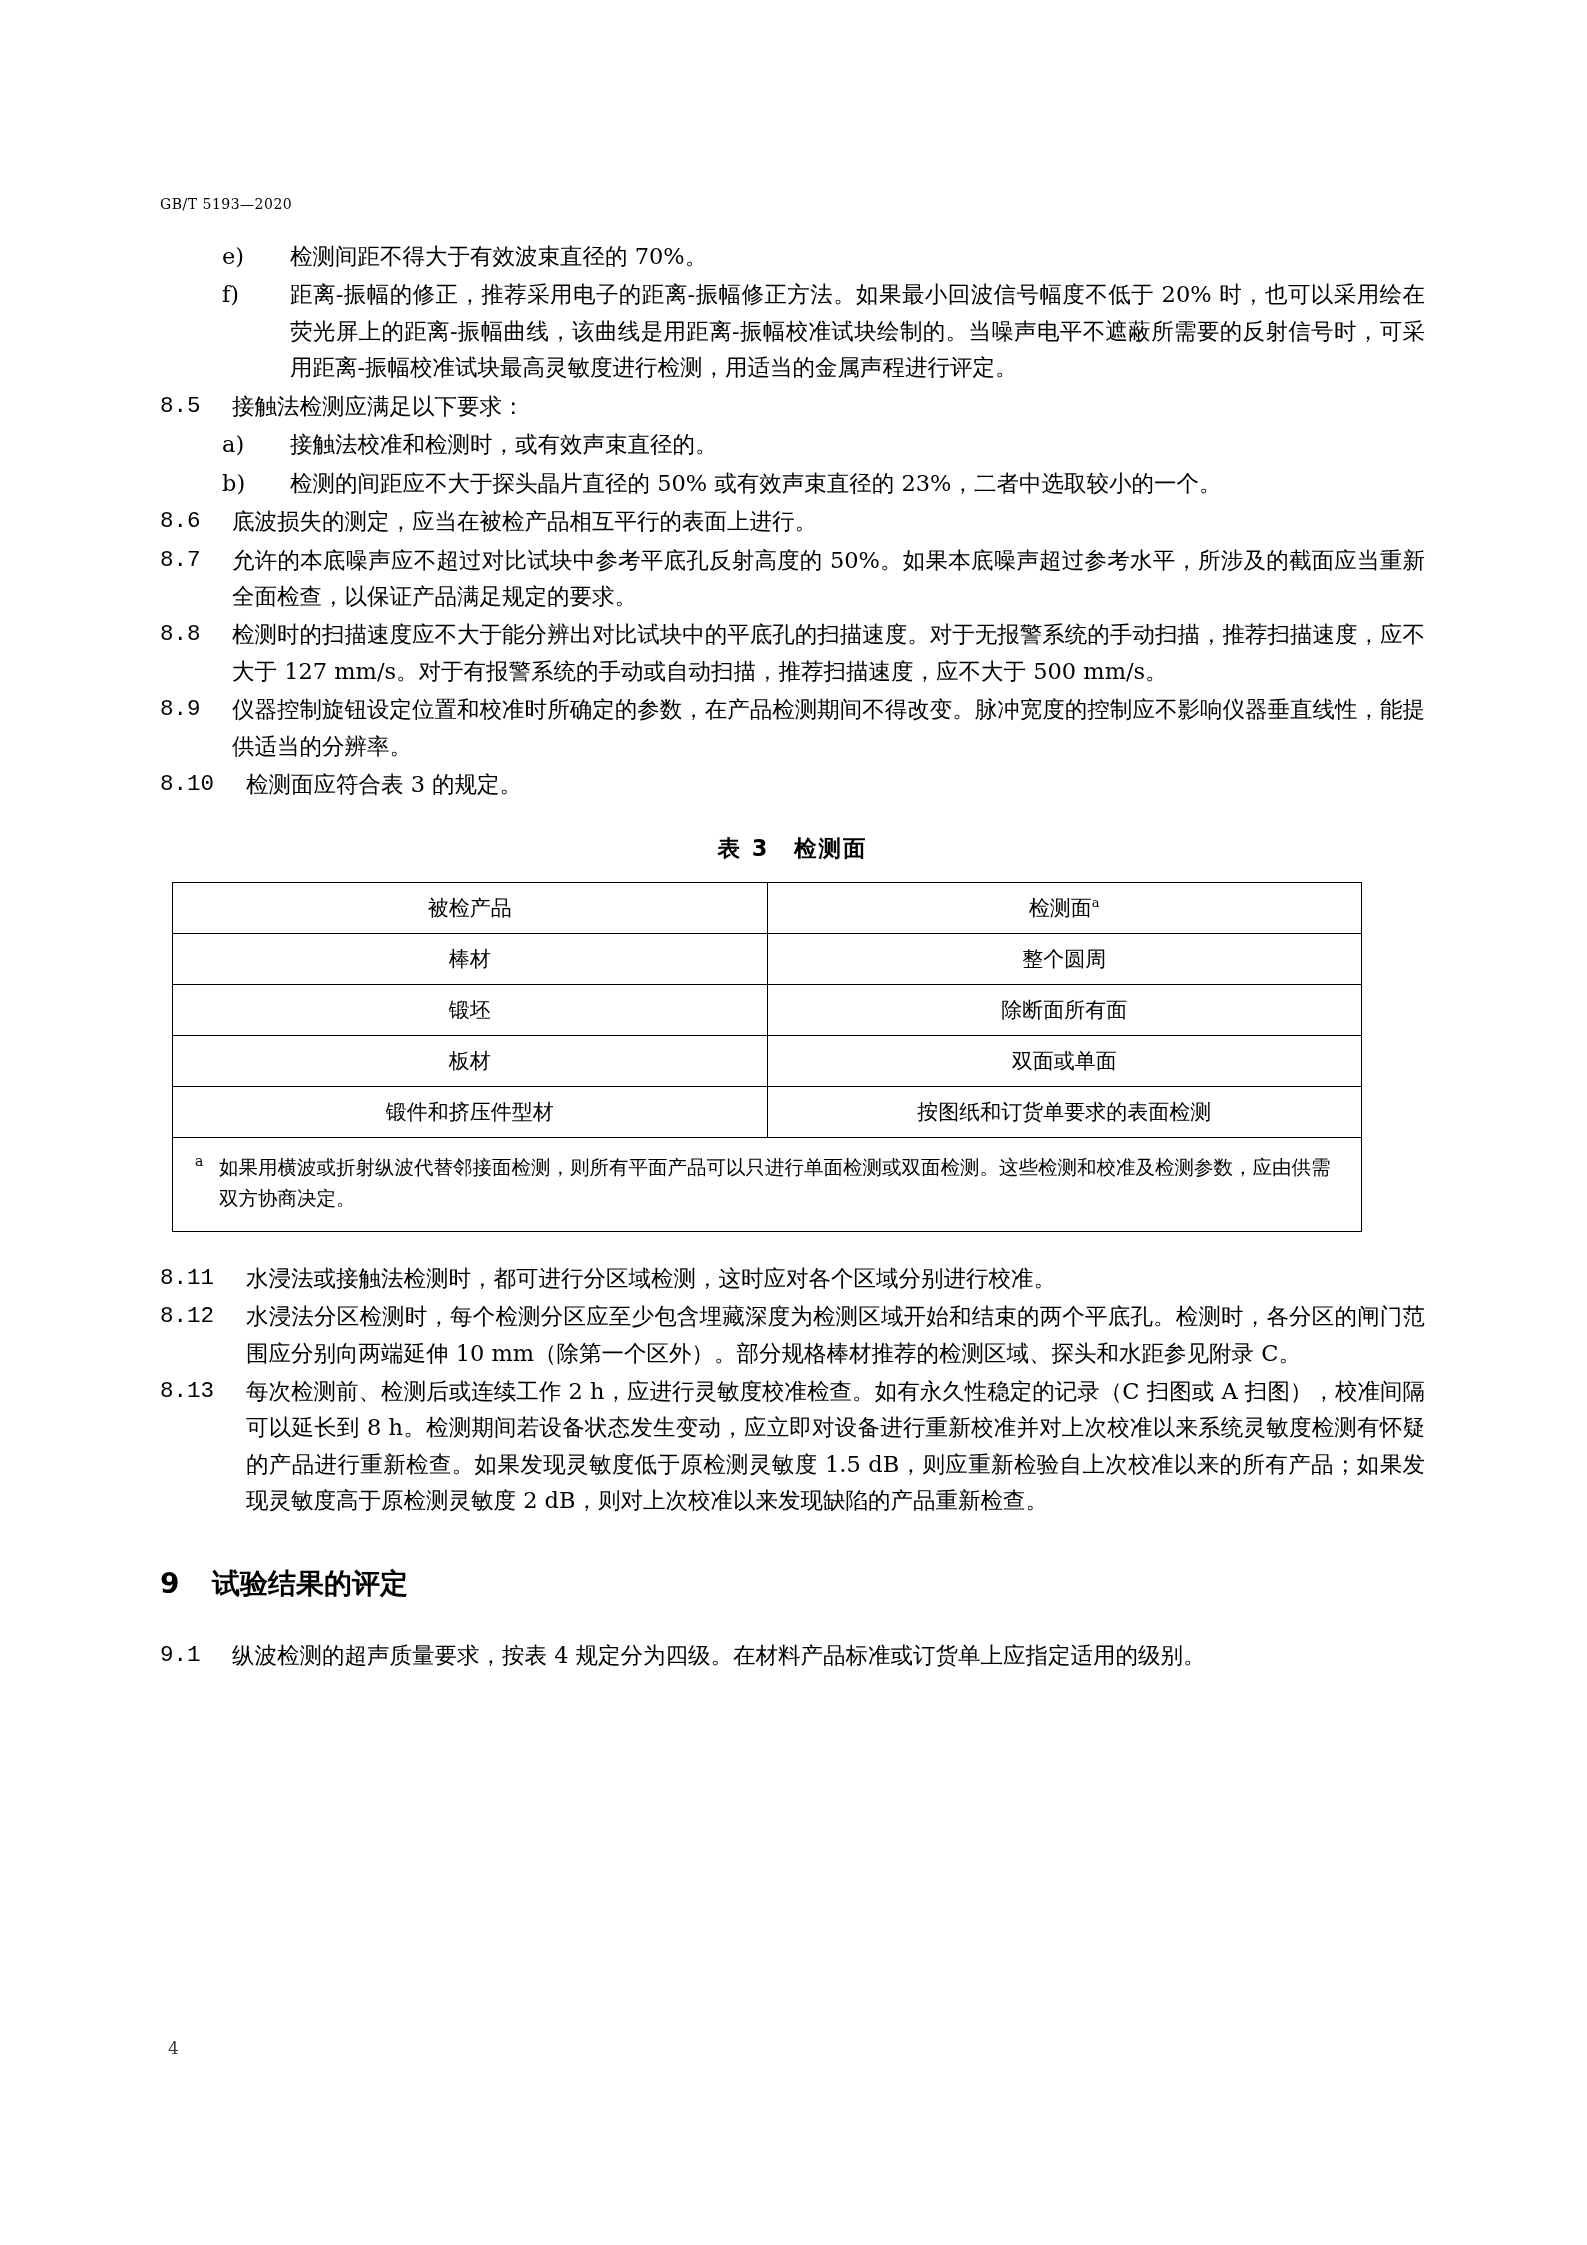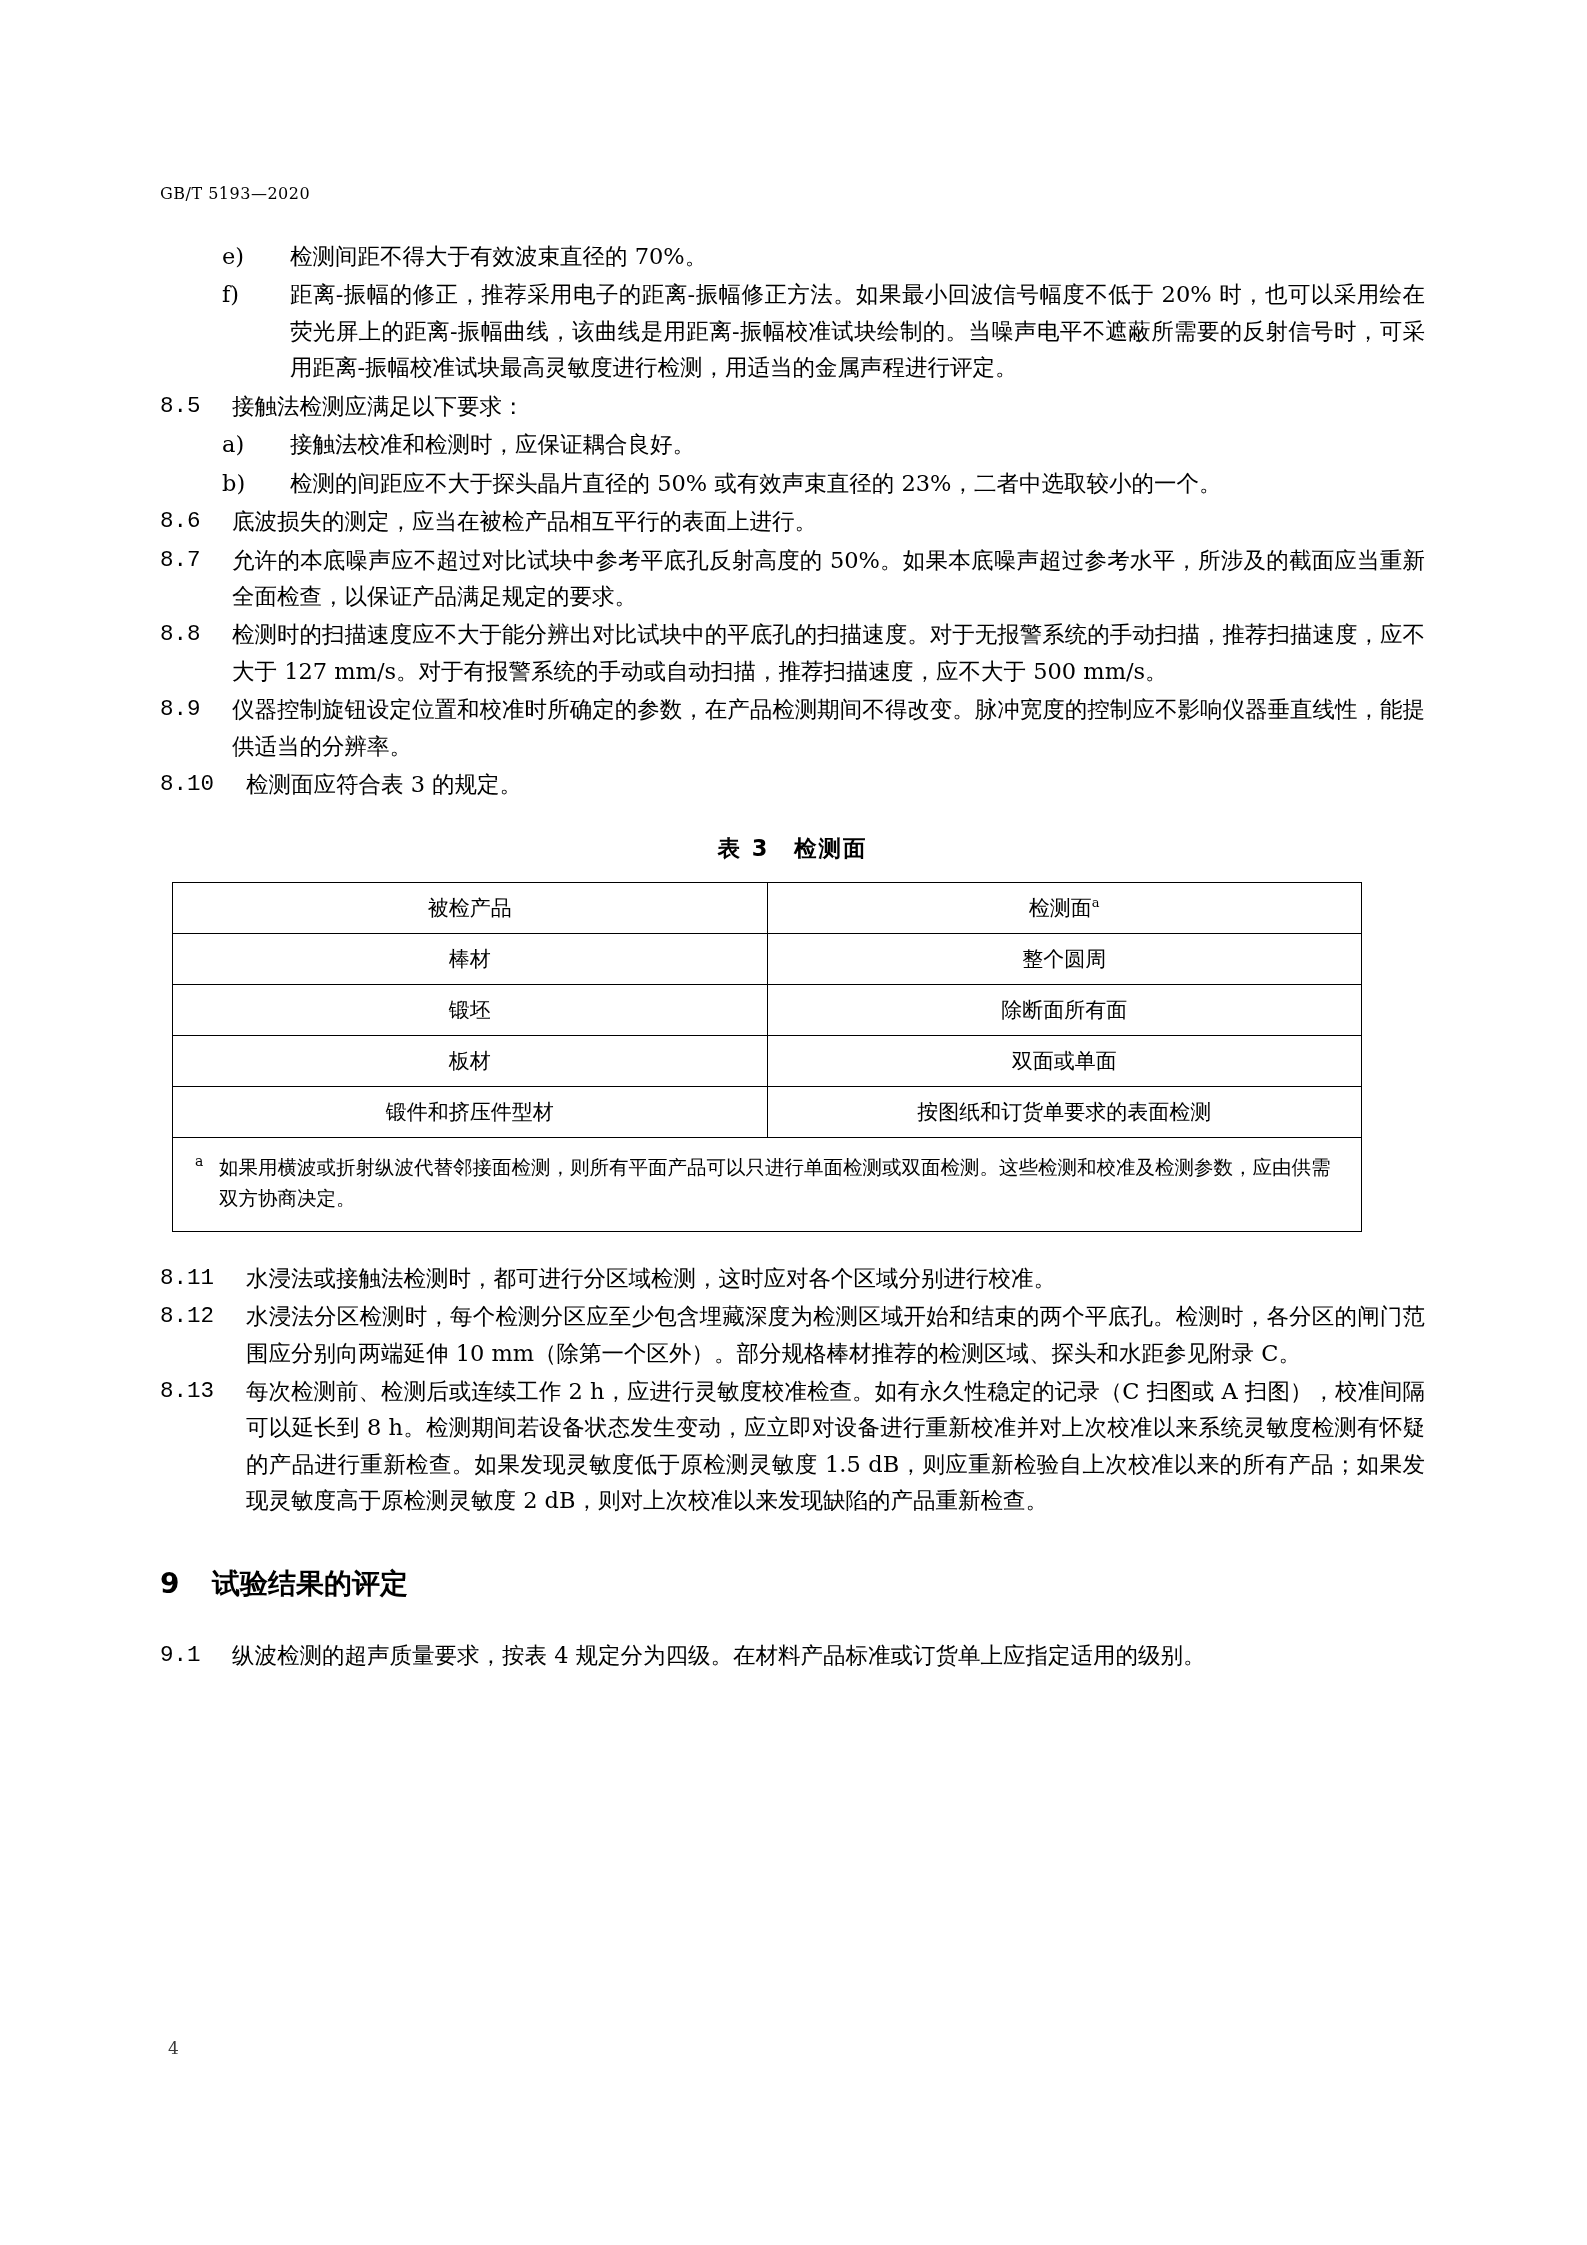--- a/index.html
+++ b/index.html
@@ -16,23 +16,23 @@
   }
   .page {
     position: relative;
     width: 1587px;
     height: 2245px;
     box-sizing: border-box;
     padding: 0;
   }
   .header {
     position: absolute;
-    top: 184px;
+    top: 196px;
     left: 160px;
-    font-size: 16px;
+    font-size: 14px;
     letter-spacing: 0.5px;
     font-family: "DejaVu Serif", "Liberation Serif", serif;
   }
   .content {
     position: absolute;
     top: 238px;
     left: 160px;
     width: 1265px;
   }
   p {
@@ -154,21 +154,21 @@
       <span>距离-振幅的修正，推荐采用电子的距离-振幅修正方法。如果最小回波信号幅度不低于 20% 时，也可以采用绘在荧光屏上的距离-振幅曲线，该曲线是用距离-振幅校准试块绘制的。当噪声电平不遮蔽所需要的反射信号时，可采用距离-振幅校准试块最高灵敏度进行检测，用适当的金属声程进行评定。</span>
     </p>
 
     <p class="clause">
       <span class="num">8.5</span>
       <span>接触法检测应满足以下要求：</span>
     </p>
 
     <p class="sub">
       <span class="num">a)</span>
-      <span>接触法校准和检测时，应保证耦合良好。</span>
+      <span>接触法校准和检测时，或有效声束直径的。</span>
     </p>
 
     <p class="sub">
       <span class="num">b)</span>
       <span>检测的间距应不大于探头晶片直径的 50% 或有效声束直径的 23%，二者中选取较小的一个。</span>
     </p>
 
     <p class="clause">
       <span class="num">8.6</span>
       <span>底波损失的测定，应当在被检产品相互平行的表面上进行。</span>

